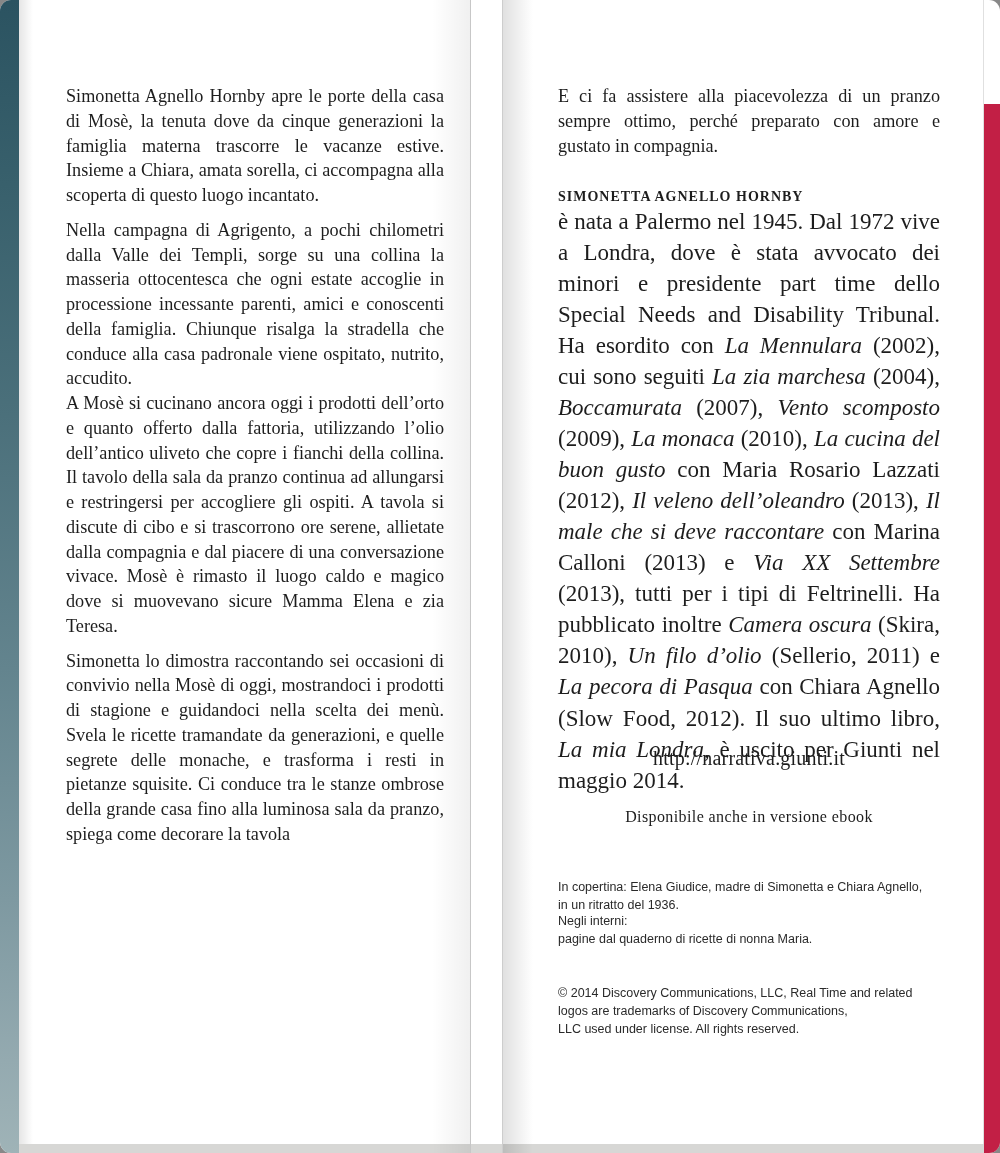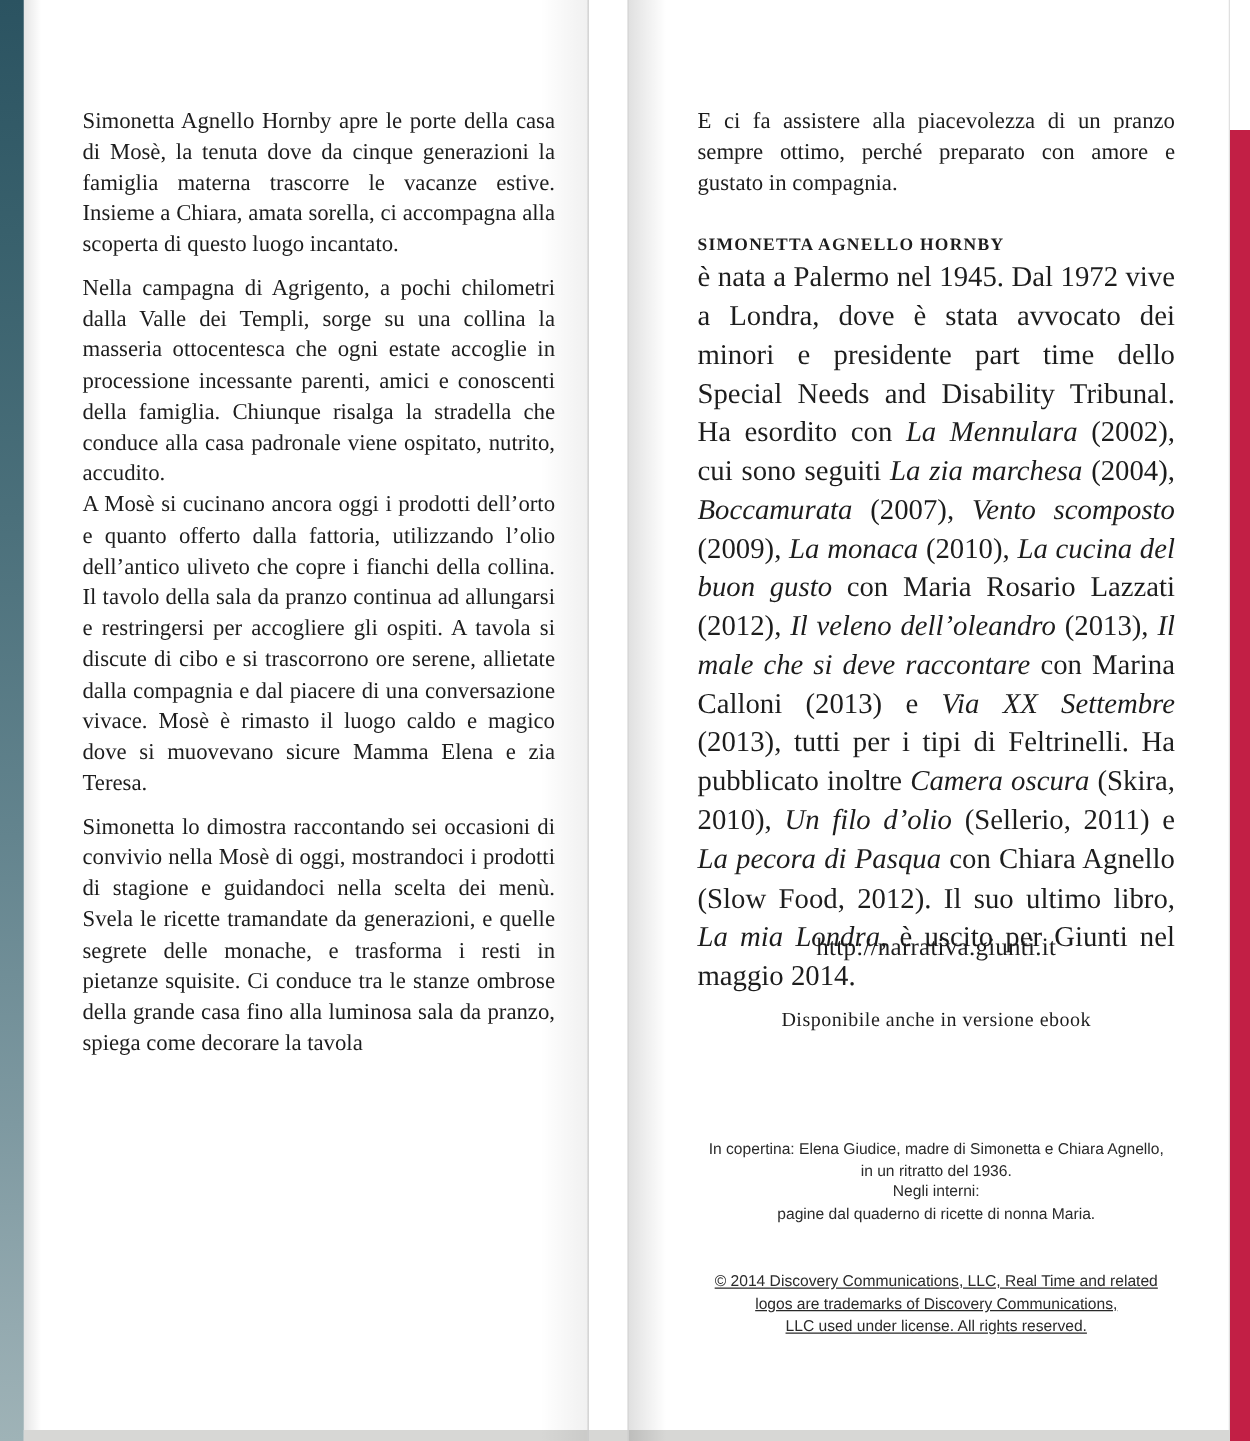--- a/index.html
+++ b/index.html
@@ -6,20 +6,21 @@
   html, body { margin: 0; padding: 0; background: #888; }
 
   .scan {
     position: relative;
     width: 1000px;
     height: 1153px;
     background: #ffffff;
     overflow: hidden;
     color: #1d1d1d;
     font-family: "Liberation Serif", "DejaVu Serif", serif;
+    border-radius: 11px;
   }
 
   
   .spine-edge {
     position: absolute; left: 0; top: 0; width: 19px; height: 100%;
     background: linear-gradient(180deg,
       #2b5361 0%, #38606c 16%, #4b707b 36%, #63848e 58%,
       #7e99a1 78%, #94aab0 92%, #9fb3b7 100%);
   }
   .spine-shadow {
@@ -79,25 +80,25 @@
   .author-bio { margin-top: 8px; font-size: 23px; line-height: 1.35; }
   .author-bio i { font-style: italic; }
 
   .abs { position: absolute; left: 0; width: 382px; text-align: center; }
   .url   { top: 661px; font-size: 20px; letter-spacing: 0.2px; }
   .ebook { top: 722px; font-size: 16px; letter-spacing: 0.4px; }
 
   .credit {
     font-family: "Liberation Sans", "DejaVu Sans", sans-serif;
     font-size: 12.5px; line-height: 1.44; color: #2a2a2a;
-    white-space: pre-line; text-align: center; margin-top: 32px;
+    white-space: pre-line; text-align: left;
   }
   .credit.c1 { top: 794px; }
   .credit.c2 { top: 828px; }
-  .credit.c3 { top: 900px; text-decoration: underline; }
+  .credit.c3 { top: 900px; }
   .credit.c4 { top: 988px; }
 </style>
 </head>
 <body>
 
 <div class="scan">
 
   <div class="spine-edge"></div>
   <div class="spine-shadow"></div>
   <div class="back-cover-edge"></div>

